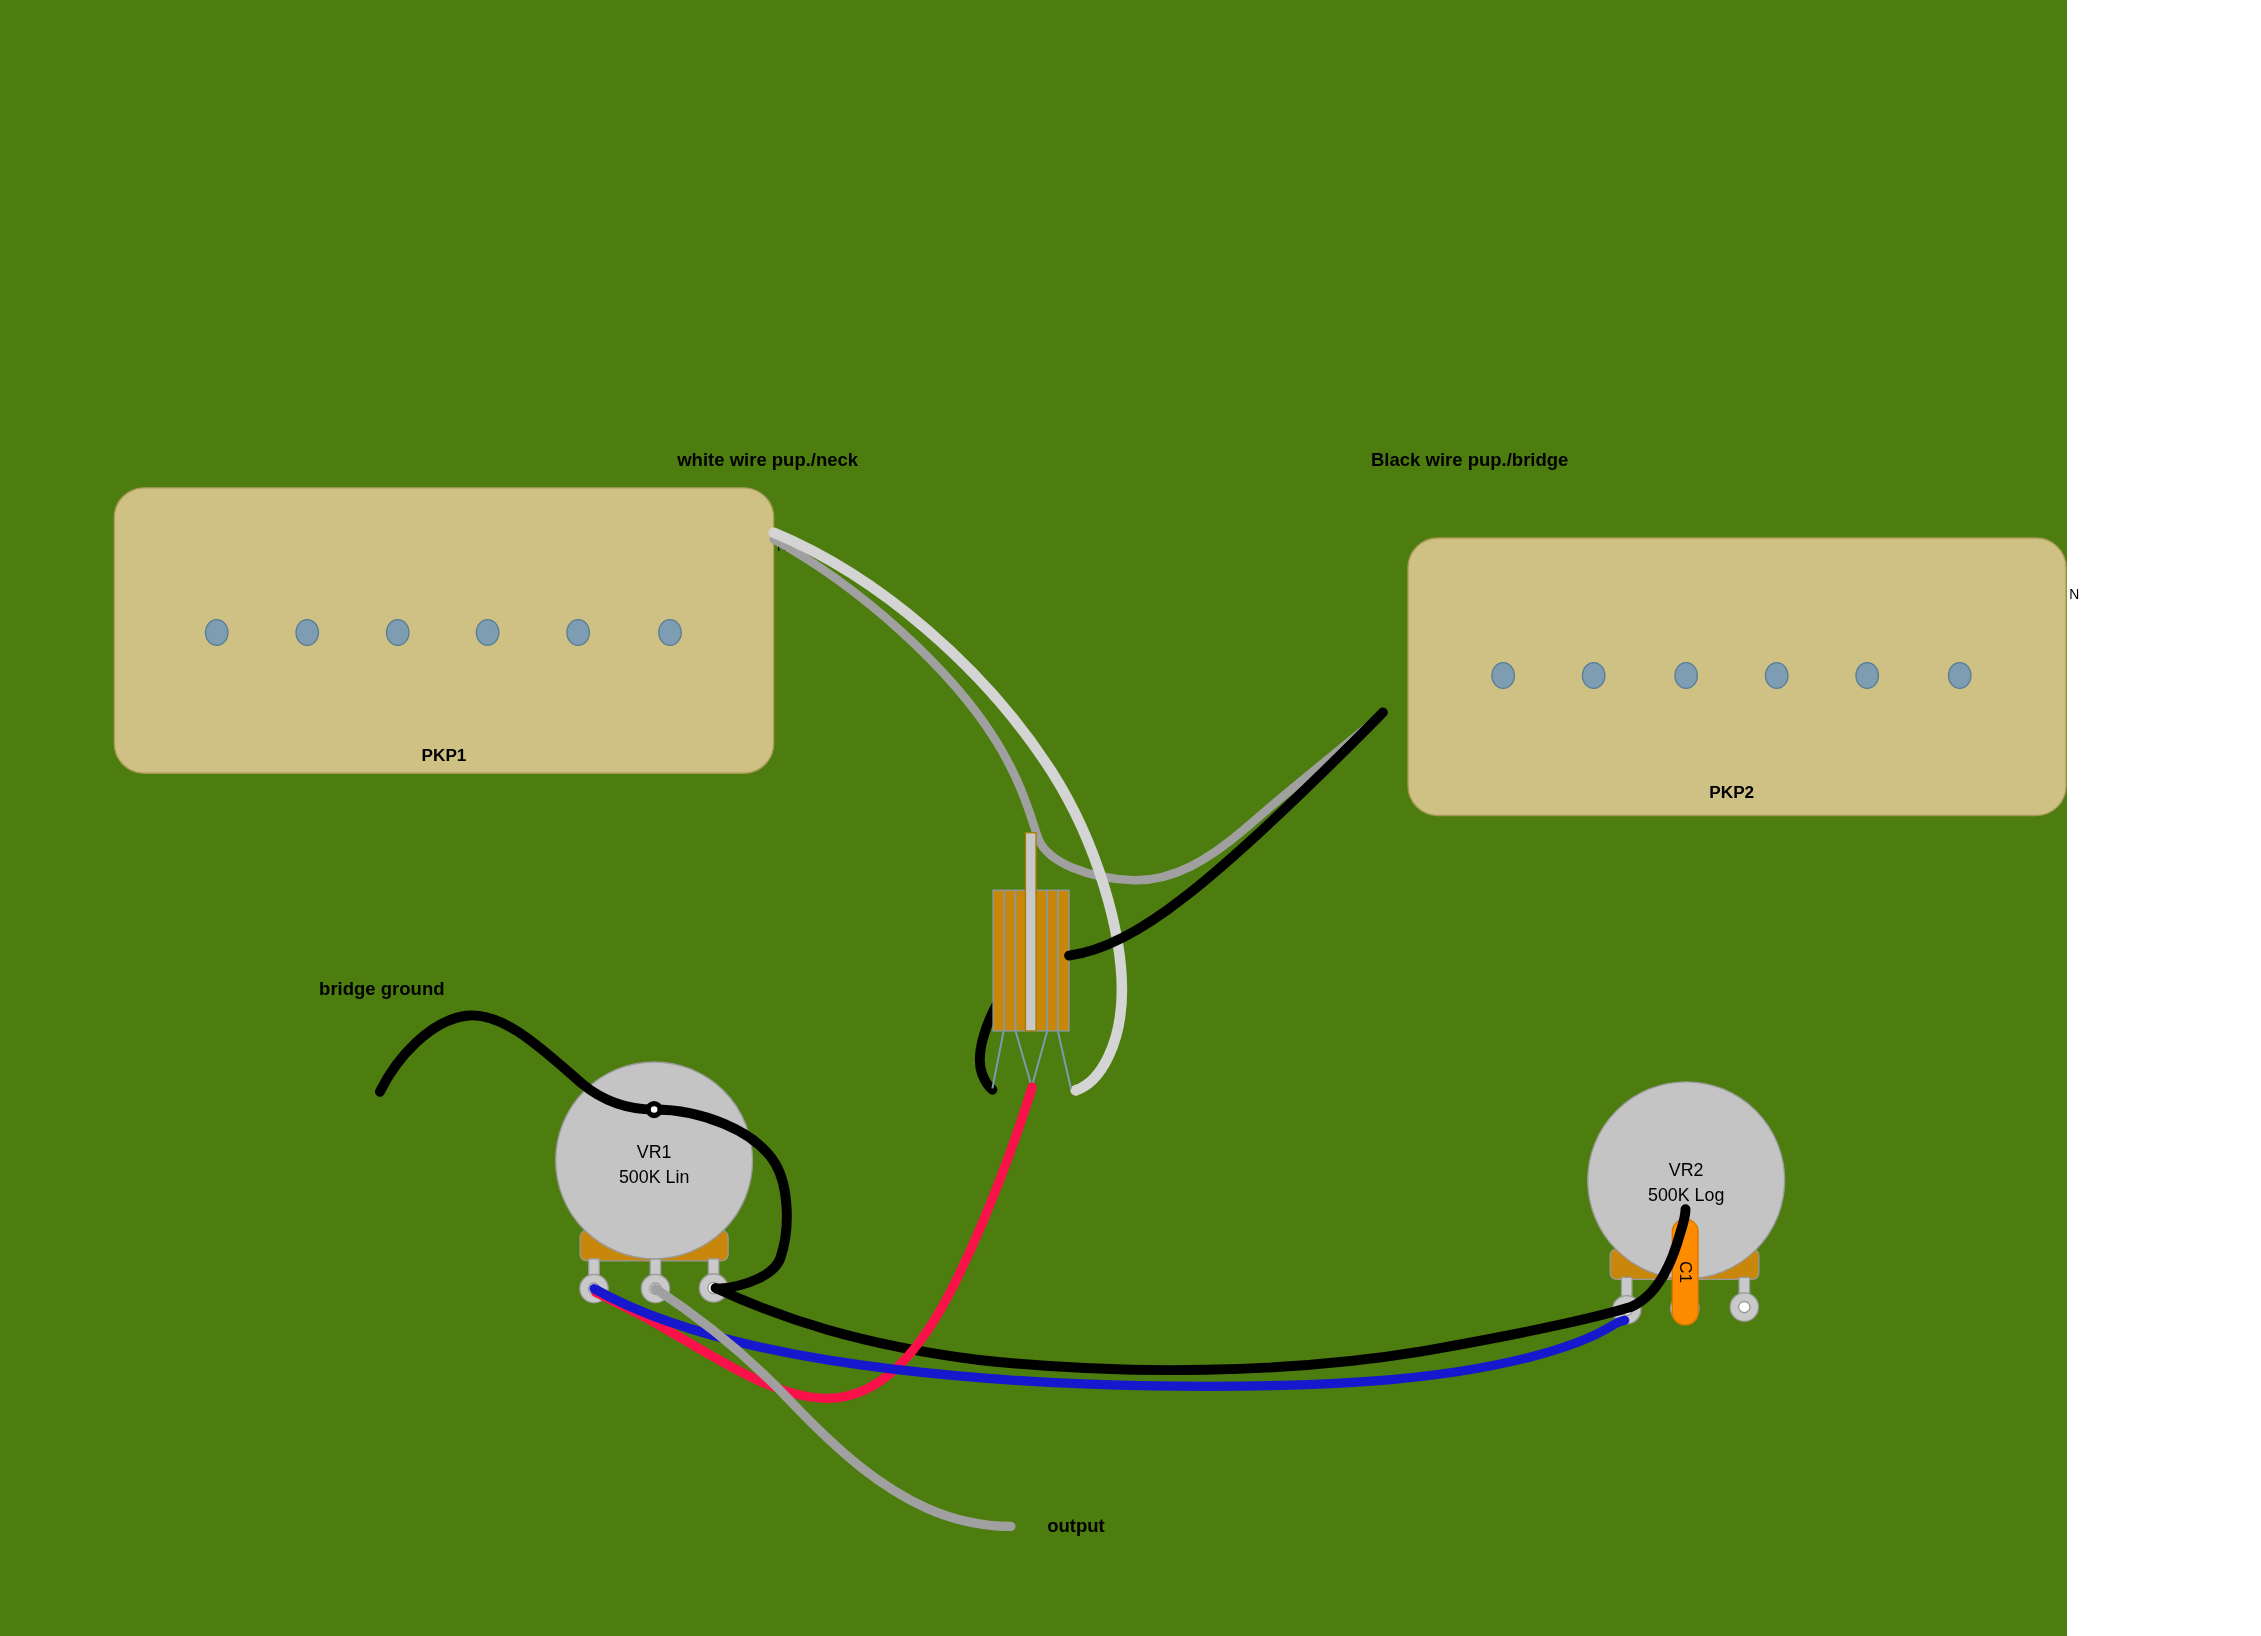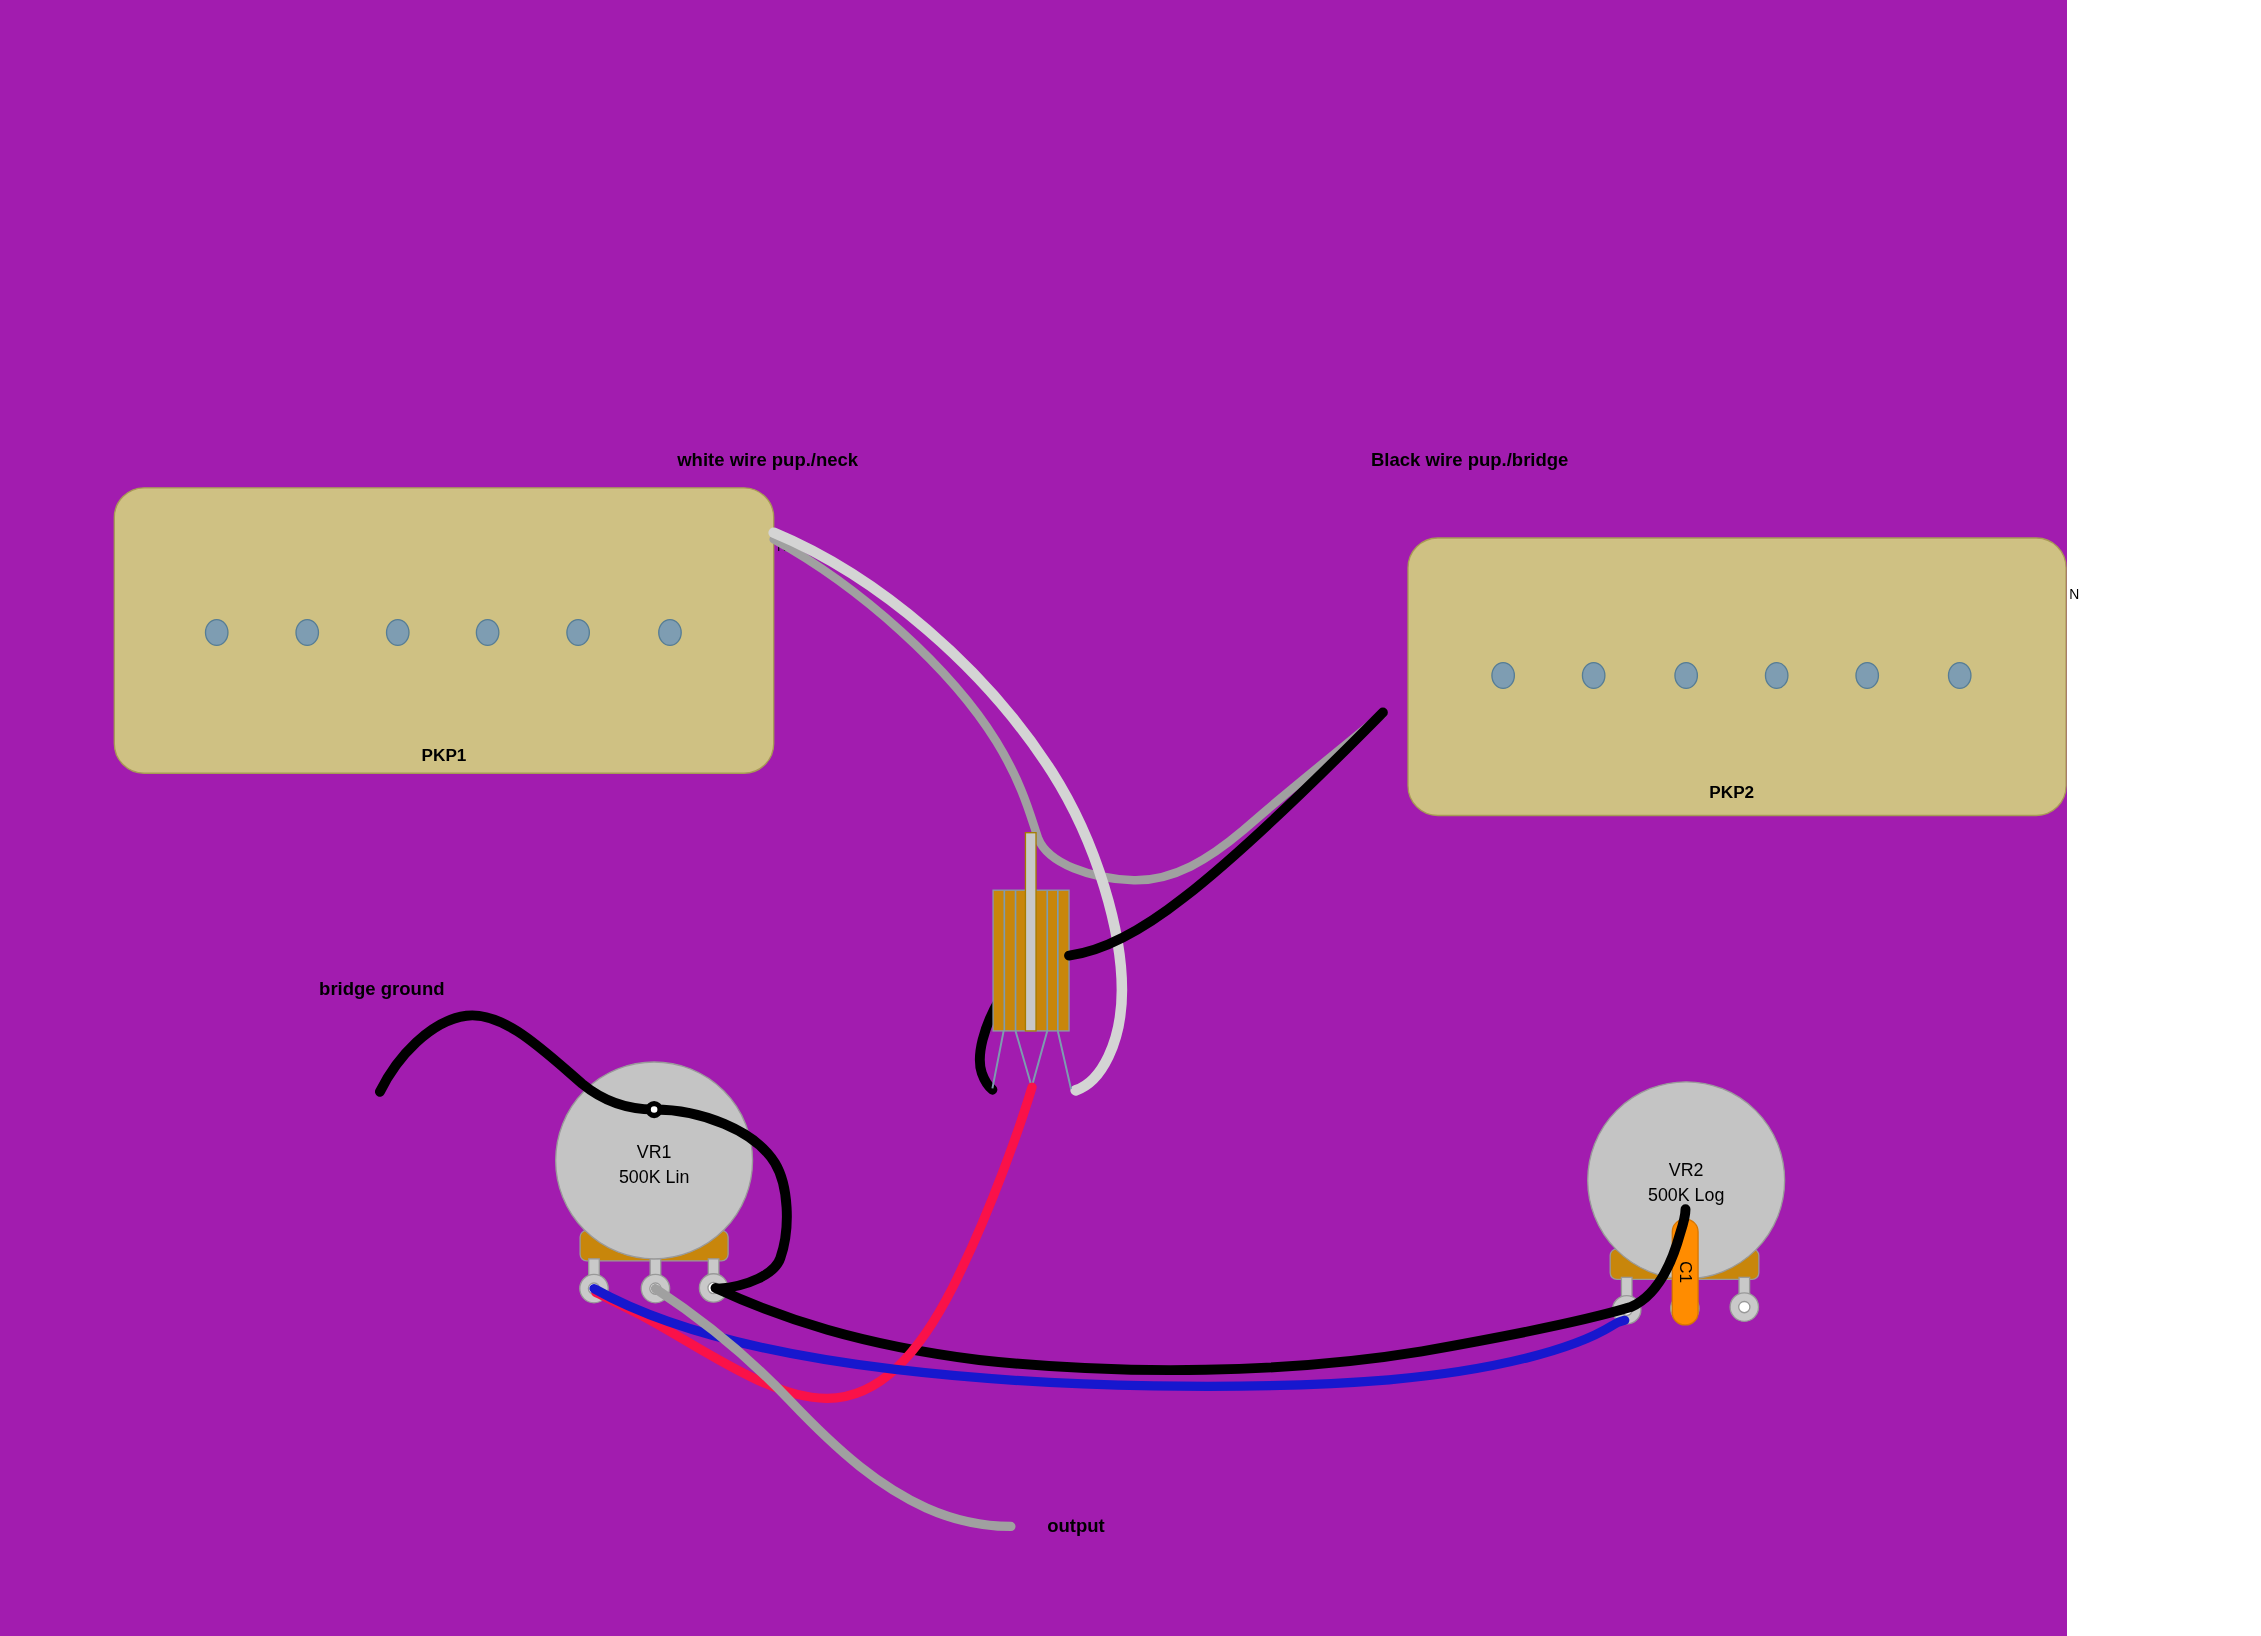--- a/index.html
+++ b/index.html
@@ -1,16 +1,16 @@
 <!DOCTYPE html>
 <html style="font-size:10.6px"><head>
 <meta charset="utf-8">
 <style>
   html,body{margin:0;padding:0;background:#ffffff;}
-  .stage{width:2067px;height:1637px;background:#a21caf;position:relative;}
+  .stage{width:2067px;height:1637px;background:#4d7c0f;position:relative;}
   svg{display:block;}
   text{font-family:"Liberation Sans",sans-serif;fill:#000;}
   .ann{font-size:28px;font-weight:bold;}
   .pklbl{font-size:26px;font-weight:bold;text-anchor:middle;}
   .complbl{font-size:27px;text-anchor:middle;}
   .nmark{font-size:21px;}
   .caplbl{font-size:26px;text-anchor:middle;}
   .wire{fill:none;stroke-linecap:round;stroke-linejoin:round;}
 </style>
 </head>

